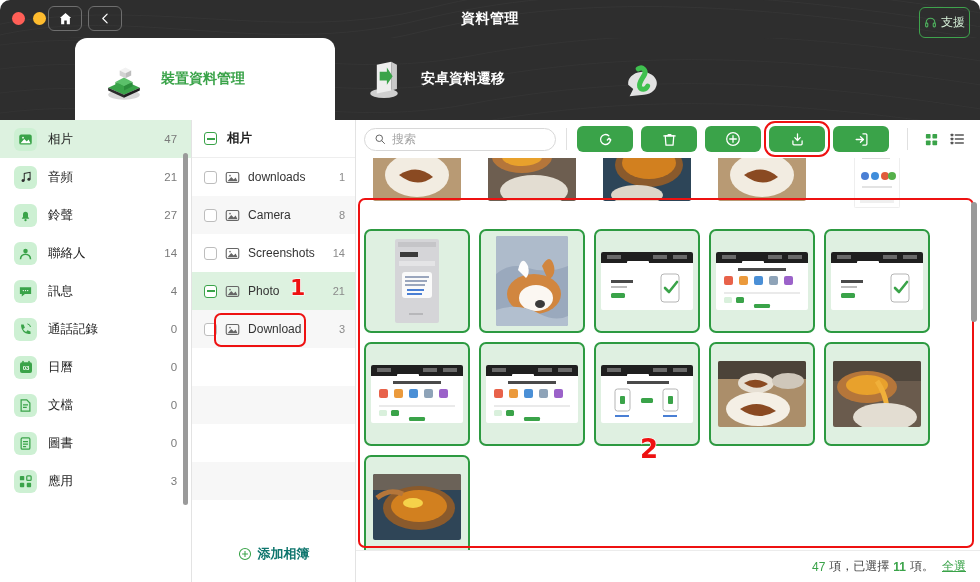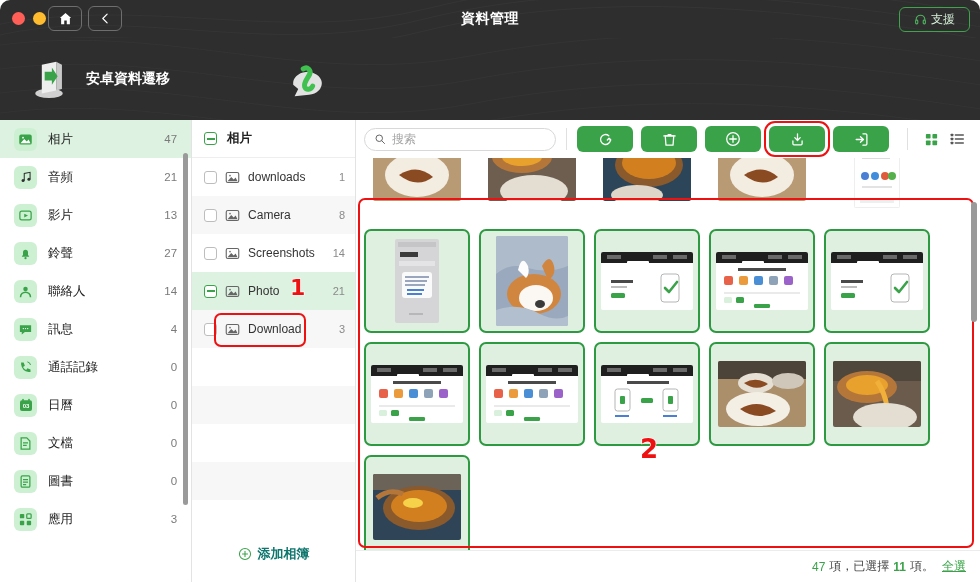--- a/index.html
+++ b/index.html
@@ -32,23 +32,23 @@
     background: transparent;
   }
   .navbtn.home { left: 48px; }
   .navbtn.back { left: 88px; }
   .win-title {
     position: absolute; left: 0; top: 0; width: 980px; height: 38px;
     display: flex; align-items: center; justify-content: center;
     color: #fff; font-size: 14px; font-weight: bold; letter-spacing: .5px;
   }
   .support {
-    position: absolute; right: 10px; top: 7px; height: 25px;
+    position: absolute; right: 10px; top: 7px; height: 31px;
     border: 1px solid #3fa34d; border-radius: 6px;
-    display: flex; align-items: center; gap: 4px; padding: 0 14px;
+    display: flex; align-items: center; gap: 4px; padding: 0 4px;
     color: #d6f0d8; font-size: 12px;
   }
 
   
   .tabstrip {
     position: absolute; left: 0; top: 38px; width: 980px; height: 82px;
     background: #2e2e2e; overflow: hidden;
   }
   .tabs { position: absolute; inset: 0; display: flex; }
   .tab {
@@ -240,20 +240,35 @@
   <div class="tabstrip">
     <svg class="tb-wave" width="980" height="82" viewBox="0 0 980 82">
       <g fill="none" stroke="#3a3a3a" stroke-width="1">
         <path d="M-20 10 C 160 -20, 300 50, 470 18 S 800 -6, 1000 26"></path>
         <path d="M-20 34 C 160 4, 300 74, 470 42 S 800 18, 1000 50"></path>
         <path d="M-20 58 C 160 28, 300 98, 470 66 S 800 42, 1000 74"></path>
         <path d="M-20 78 C 160 48, 300 118, 470 86 S 800 62, 1000 94"></path>
       </g>
     </svg>
     <div class="tabs">
+      <div class="tab t1 active">
+        <svg class="tab-icon" viewBox="0 0 64 64">
+          <ellipse cx="32" cy="54" rx="22" ry="7" fill="#d8d8d8"></ellipse>
+          <path d="M10 44 L32 54 L54 44 L32 34 Z" fill="#3aa349"></path>
+          <path d="M10 44 L32 54 L32 58 L10 48 Z" fill="#2b2b2b"></path>
+          <path d="M54 44 L32 54 L32 58 L54 48 Z" fill="#1f1f1f"></path>
+          <path d="M20 36 L32 42 L44 36 L32 30 Z" fill="#5bc06a"></path>
+          <path d="M20 36 L32 42 L32 48 L20 42 Z" fill="#3aa349"></path>
+          <path d="M44 36 L32 42 L32 48 L44 42 Z" fill="#2c8c3c"></path>
+          <path d="M26 20 L34 24 L42 20 L34 16 Z" fill="#f2f2f2"></path>
+          <path d="M26 20 L34 24 L34 31 L26 27 Z" fill="#d2d2d2"></path>
+          <path d="M42 20 L34 24 L34 31 L42 27 Z" fill="#bdbdbd"></path>
+        </svg>
+        <span class="tab-label">裝置資料管理</span>
+      </div>
       <div class="tab t2">
         <svg class="tab-icon" viewBox="0 0 64 64">
           <ellipse cx="32" cy="52" rx="19" ry="6.5" fill="#d0d0d0"></ellipse>
           <path d="M22 12 L42 8 L42 48 L22 52 Z" fill="#eeeeee"></path>
           <path d="M42 8 L50 12 L50 46 L42 48 Z" fill="#c9c9c9"></path>
           <path d="M26 22 L36 22 L36 16 L44 28 L36 40 L36 34 L26 34 Z" fill="#3aa349"></path>
         </svg>
         <span class="tab-label">安卓資料遷移</span>
       </div>
       <div class="tab t3">
@@ -288,30 +303,20 @@
             <svg width="14" height="14" viewBox="0 0 24 24">
                 <path d="M9 18 V6 l10 -2 v12" fill="none" stroke="#2f2f2f" stroke-width="1.8"></path>
                 <circle cx="7" cy="18" r="2.6" fill="#2f2f2f"></circle>
                 <circle cx="17" cy="16" r="2.6" fill="#2f2f2f"></circle>
               </svg>
           </span>
           <span class="side-label">音頻</span>
           <span class="side-count">21</span>
         </div>
 
-        <div class="side-item">
-          <span class="side-ico">
-            <svg width="15" height="15" viewBox="0 0 24 24">
-                <rect x="3" y="5" width="18" height="14" rx="3" fill="none" stroke="#3aa349" stroke-width="2"></rect>
-                <path d="M10 9 L16 12 L10 15 Z" fill="#3aa349"></path>
-              </svg>
-          </span>
-          <span class="side-label">影片</span>
-          <span class="side-count">13</span>
-        </div>
 
         <div class="side-item">
           <span class="side-ico">
             <svg width="15" height="15" viewBox="0 0 24 24">
                 <path d="M6 17 h12 l-2 -3 v-4 a4 4 0 0 0 -8 0 v4 Z" fill="#3aa349"></path>
                 <circle cx="12" cy="19.5" r="1.8" fill="#3aa349"></circle>
               </svg>
           </span>
           <span class="side-label">鈴聲</span>
           <span class="side-count">27</span>

